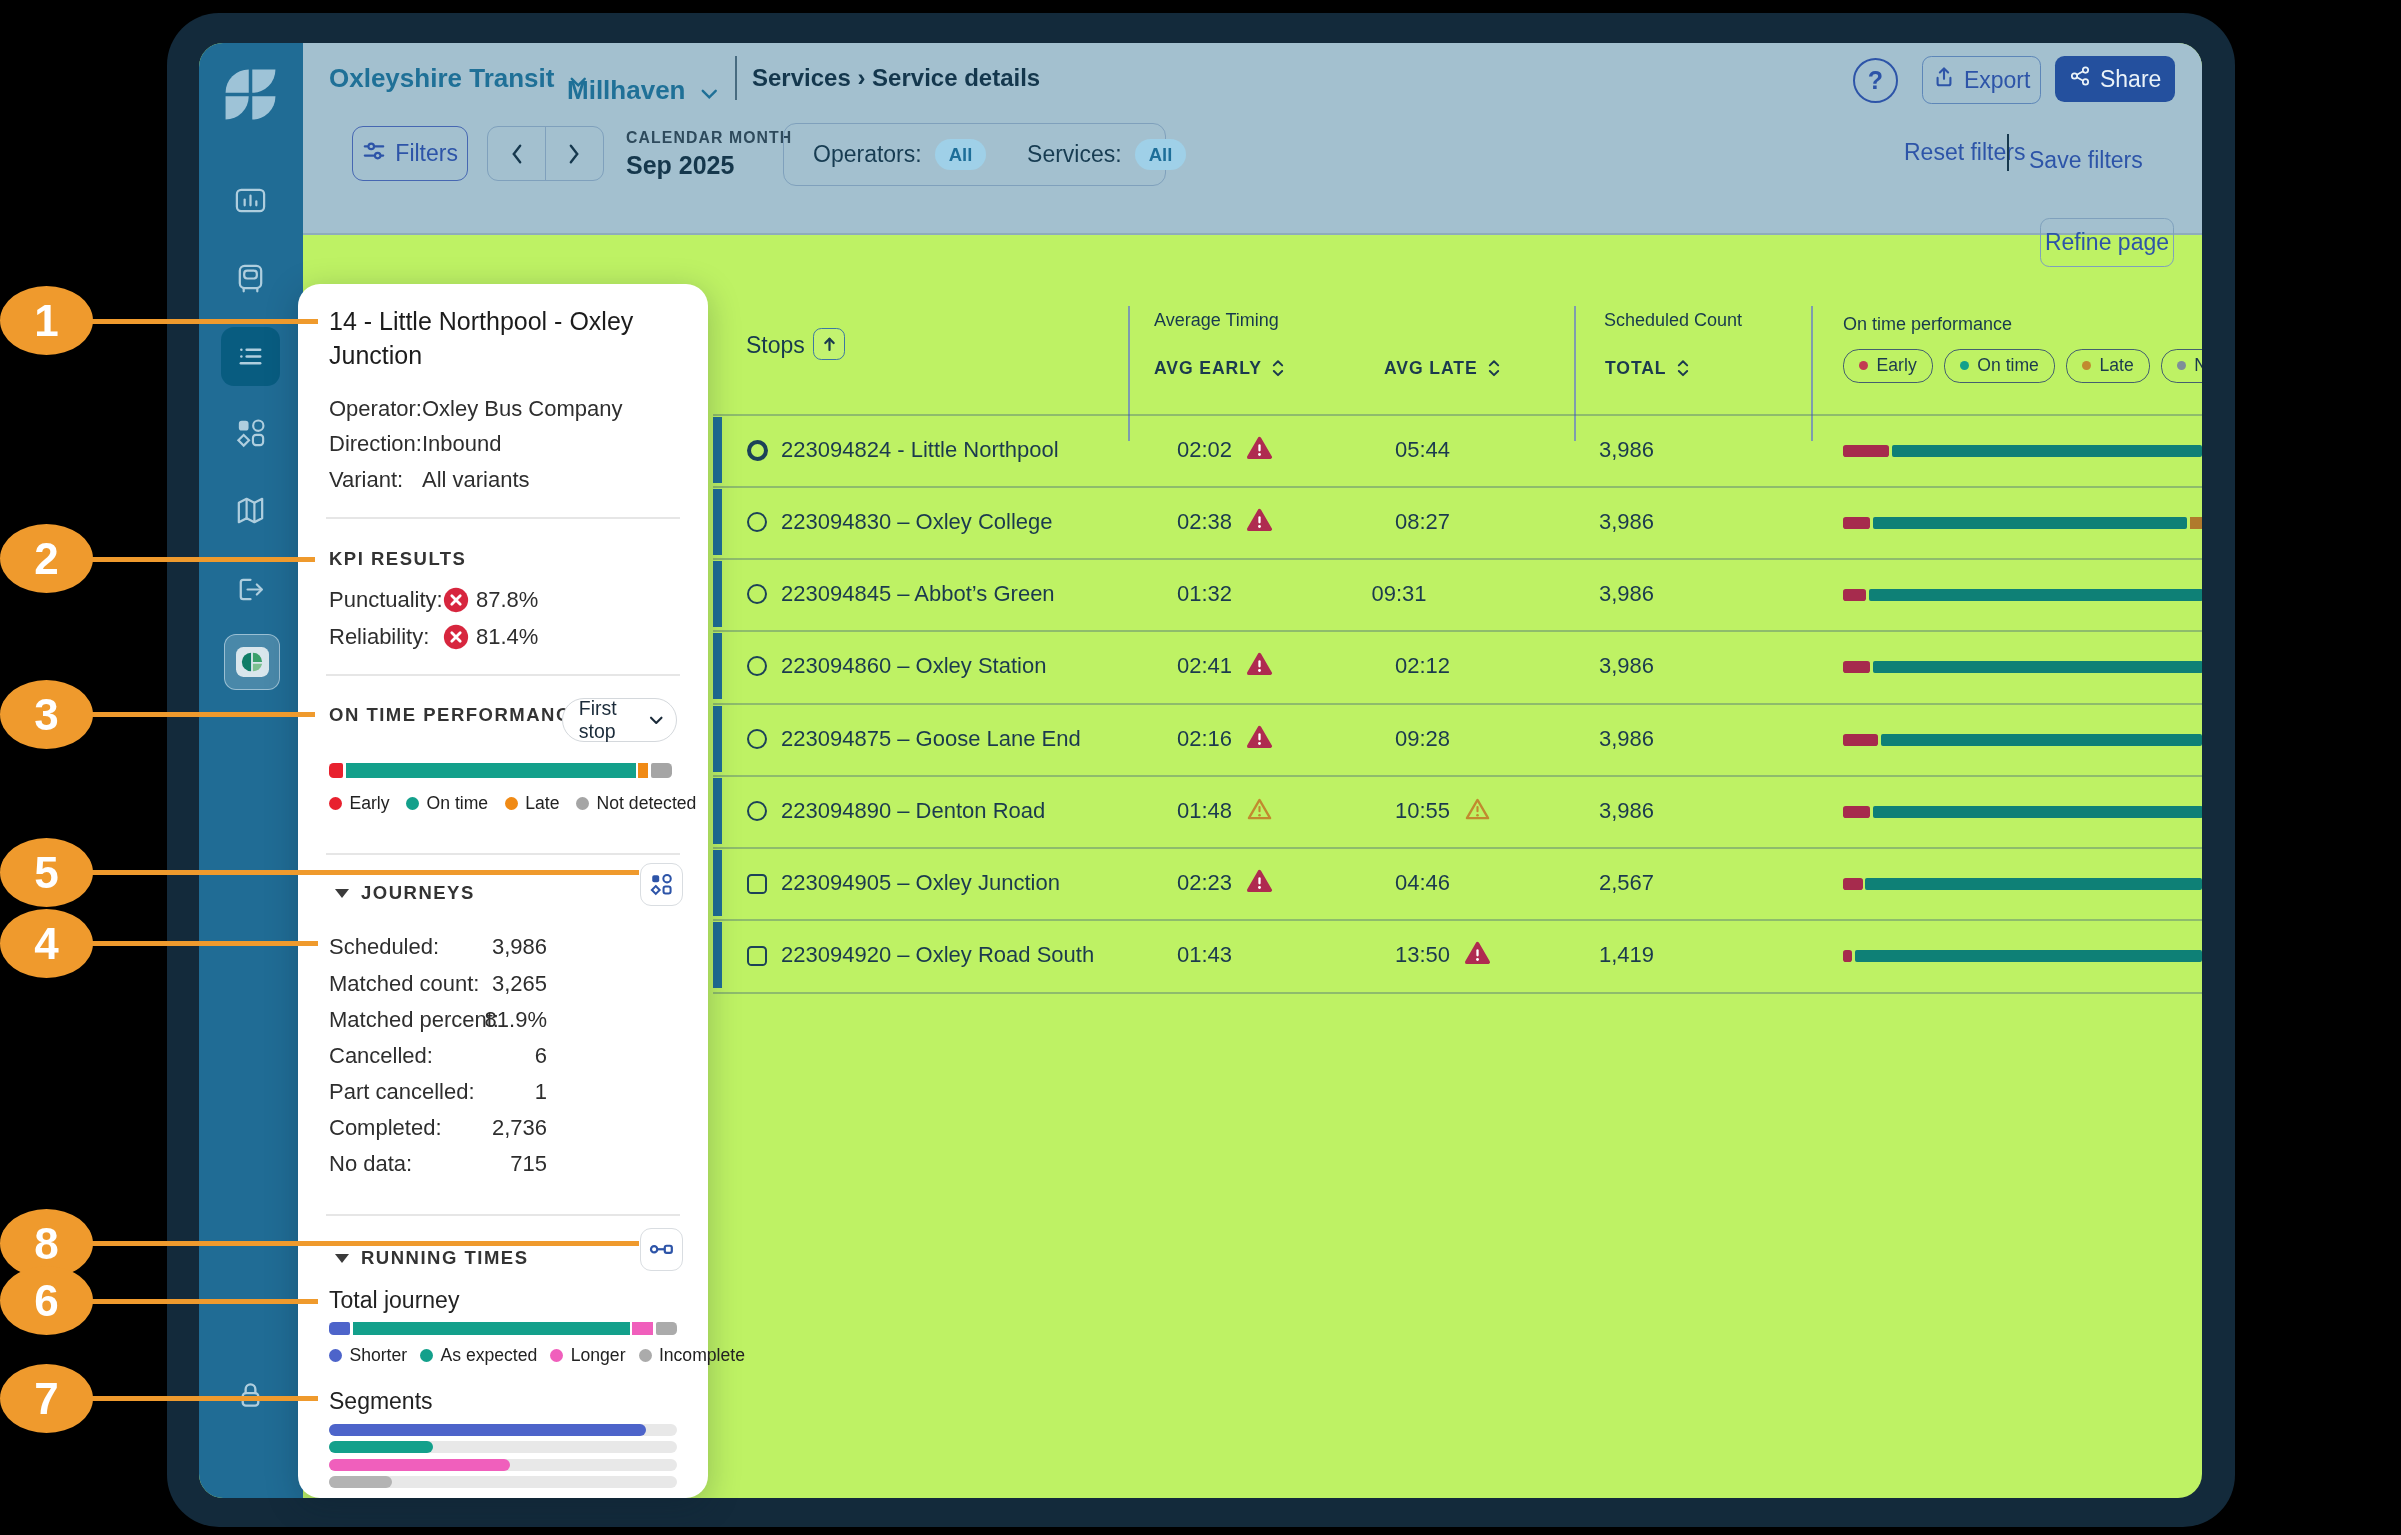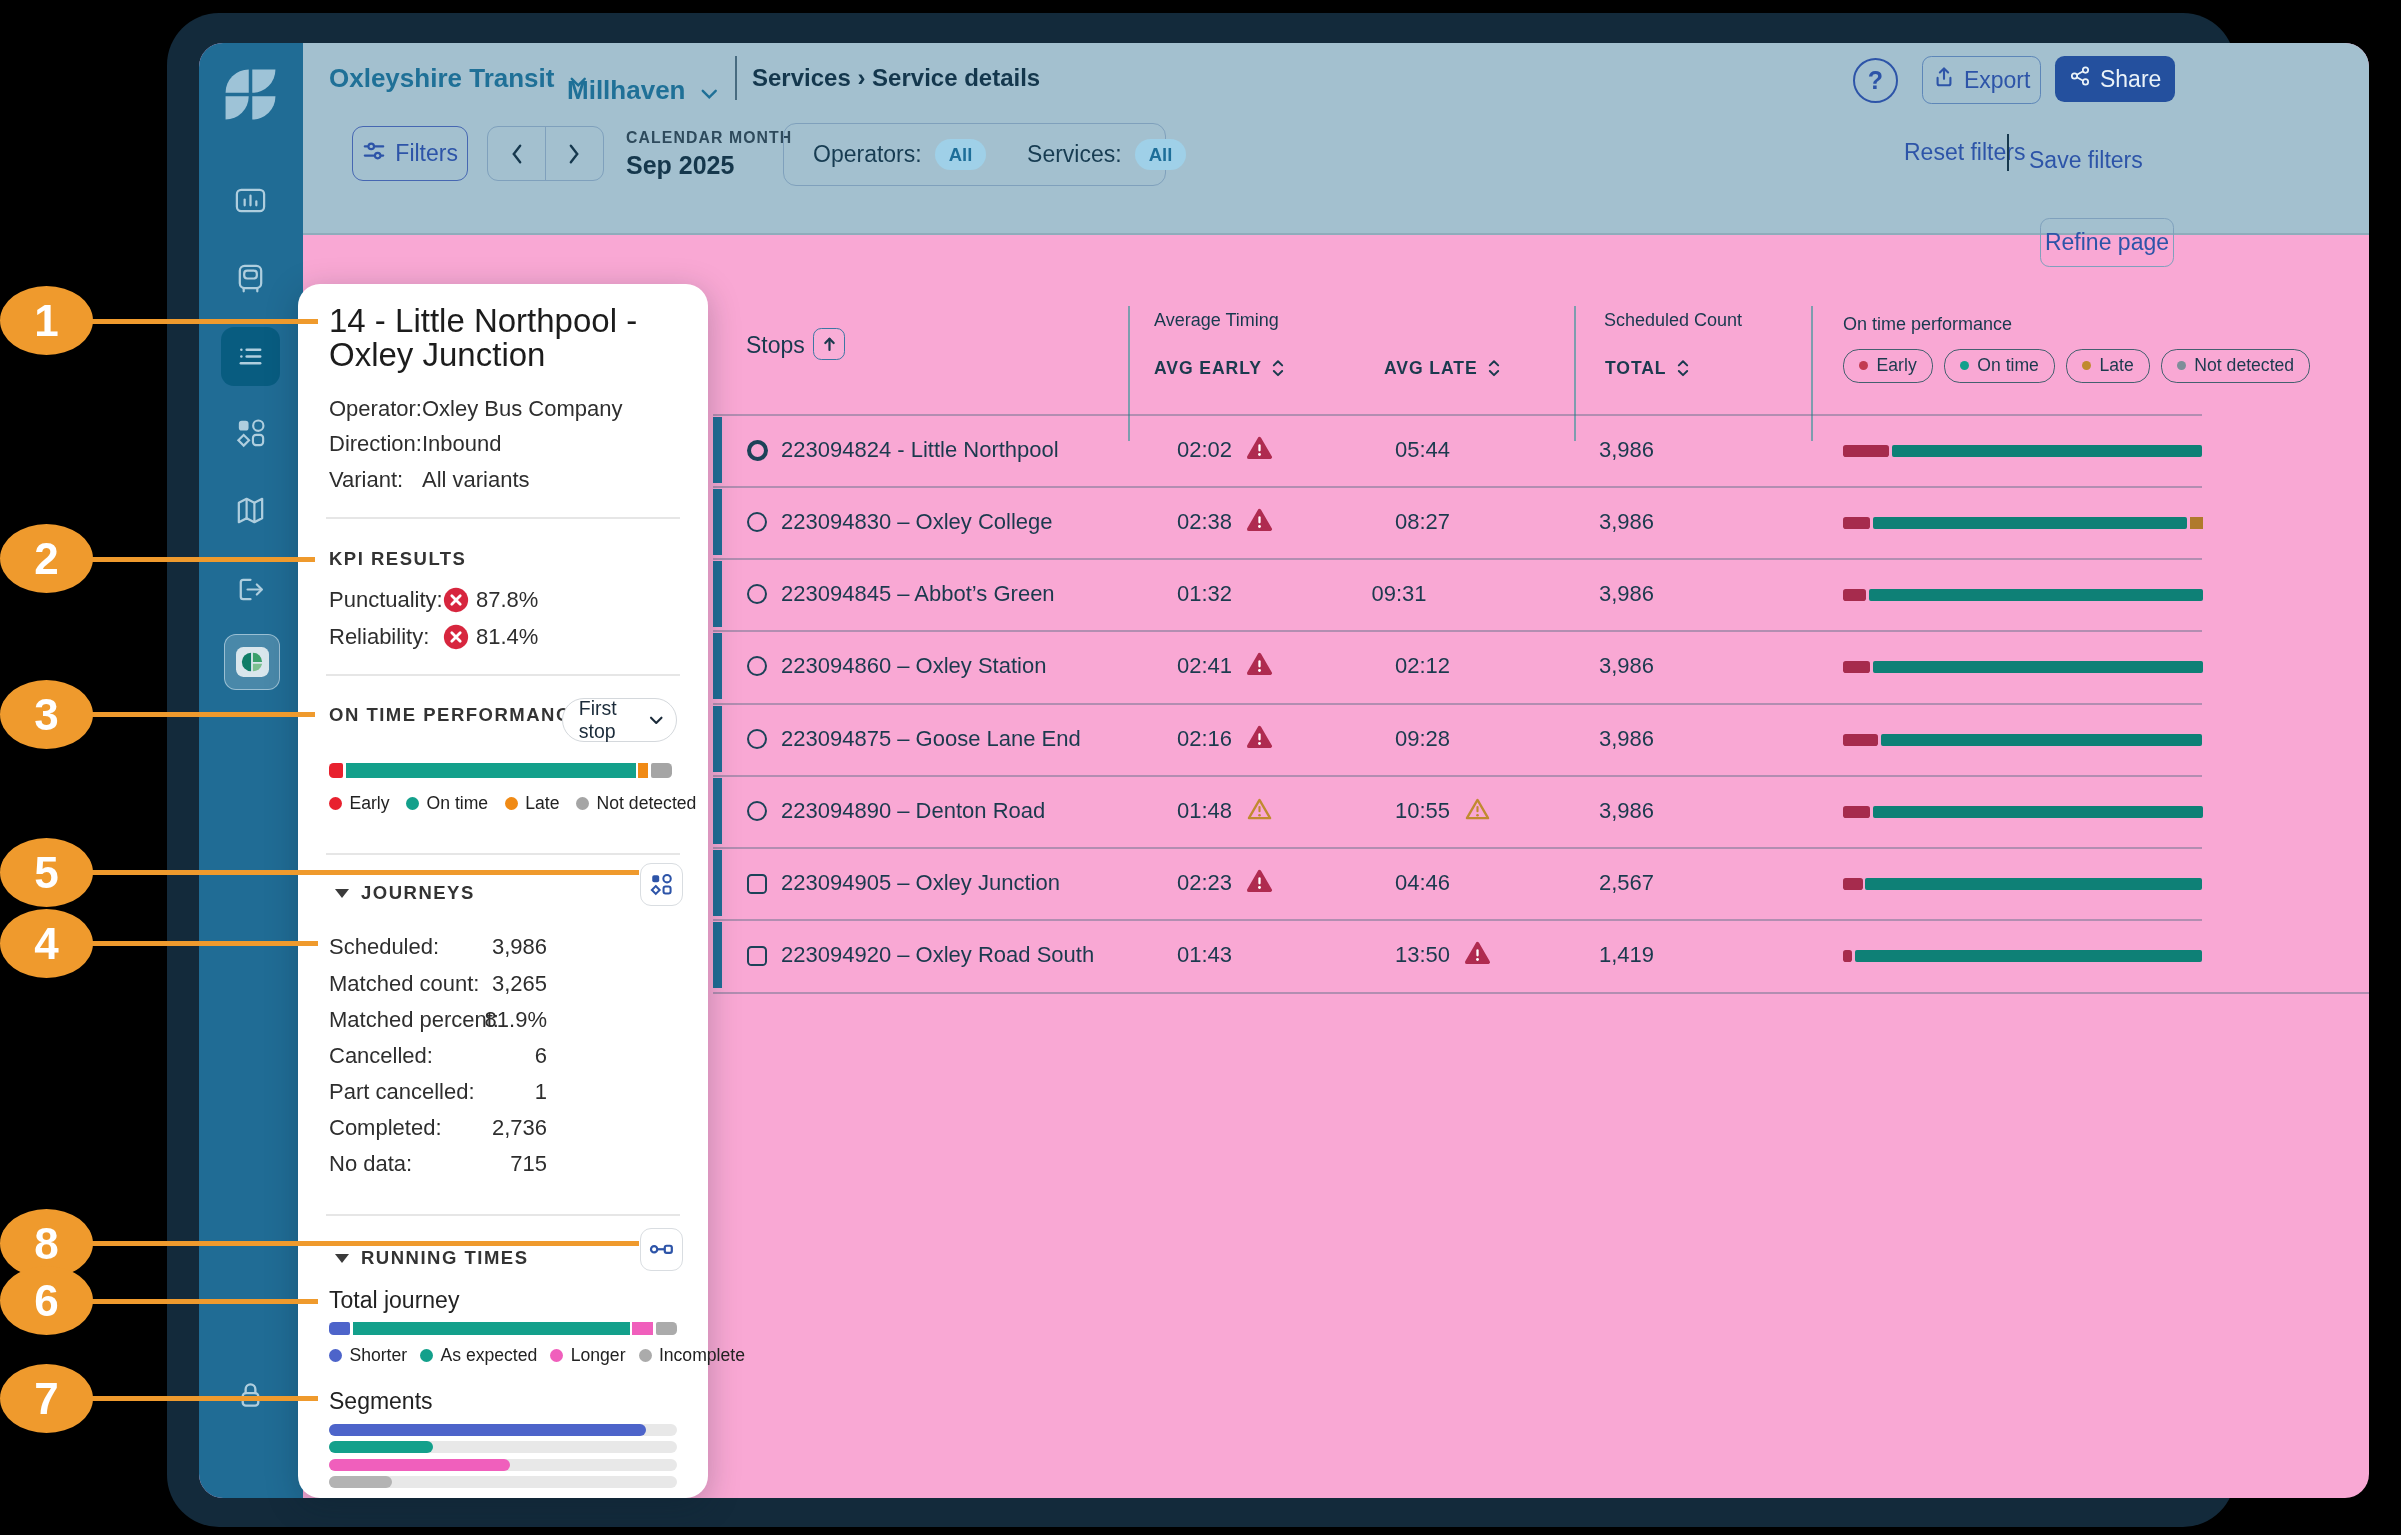--- a/index.html
+++ b/index.html
@@ -1,21 +1,21 @@
 <!DOCTYPE html>
 <html style="font-size:15px"><head>
 <meta charset="utf-8">
 <style>
   html,body{margin:0;padding:0;background:#000;}
   .stage{position:relative;width:2401px;height:1535px;background:#000;overflow:hidden;
          font-family:"Liberation Sans",sans-serif;color:#16384E;}
   .window{position:absolute;left:167px;top:13px;width:2068px;height:1514px;
           background:#132A3B;border-radius:52px;}
-  .app{position:absolute;left:199px;top:43px;width:2170px;height:1455px;border-radius:24px;
-       overflow:hidden;background:#f9a8d4;text-decoration:underline;}
+  .app{position:absolute;left:199px;top:43px;width:2003px;height:1455px;border-radius:24px;
+       overflow:hidden;background:#bef264;text-decoration:underline;}
   
   .sidebar{position:absolute;left:0;top:0;width:104px;height:100%;background:#206C95;}
   .side-item{position:absolute;left:34px;width:35px;height:35px;color:#AFCEDE;}
   .side-item svg{width:35px;height:35px;display:block;}
   .side-sel-bg{position:absolute;left:22px;width:59px;height:59px;background:#085C80;border-radius:13px;}
   .side-logo{position:absolute;left:23px;top:23px;width:57px;height:57px;}
   .workspace-tile{position:absolute;left:25px;width:54px;height:54px;border-radius:12px;
       border:1.9px solid rgba(222,238,246,.55);background:rgba(195,220,232,.25);
       display:flex;align-items:center;justify-content:center;}
   .workspace-inner{width:33px;height:30px;background:#D9E6EC;border-radius:7.4px;
@@ -69,21 +69,21 @@
   .cellval{position:absolute;top:23px;width:102px;font-size:22px;color:#1B3A4E;text-align:right;}
   .warnbox{position:absolute;top:22px;}
   .rbar{position:absolute;left:1644px;top:31px;width:359px;height:12px;}
   .rbar span{position:absolute;top:0;height:12px;}
   .rbar .r{left:0;background:#A62B4D;border-radius:2.8px;}
   .rbar .t{background:#0E8076;border-radius:1.9px;}
   .rbar .o{background:#B07A2C;}
   
   .panel{position:absolute;left:298px;top:284px;width:410px;height:1214px;background:#fff;
          border-radius:22px;box-shadow:0 7.4px 31.5px rgba(10,30,45,.25);}
-  .p-title{position:absolute;left:31px;top:20.4px;width:352px;font-size:33px;line-height:34px;
+  .p-title{position:absolute;left:31px;top:20.4px;width:352px;font-size:25px;line-height:34px;
            font-weight:500;color:#1C1C1C;}
   .meta-row{position:absolute;left:31px;font-size:22px;color:#2E2E2E;white-space:nowrap;}
   .meta-row .v{position:absolute;left:93px;}
   .pdiv{position:absolute;left:28px;right:28px;height:1.9px;background:#E6E6E6;}
   .sec-h{position:absolute;font-size:18.5px;font-weight:700;letter-spacing:1.5px;color:#333;white-space:nowrap;}
   .kpi-row{position:absolute;left:31px;font-size:22px;color:#2E2E2E;}
   .kpi-row .ic{position:absolute;left:113px;top:-0.9px;}
   .kpi-row .v{position:absolute;left:147px;}
   .dropdown{position:absolute;left:264px;top:414px;width:115px;height:44px;background:#fff;
             border:1.9px solid #D4D8DC;border-radius:22px;display:flex;align-items:center;

